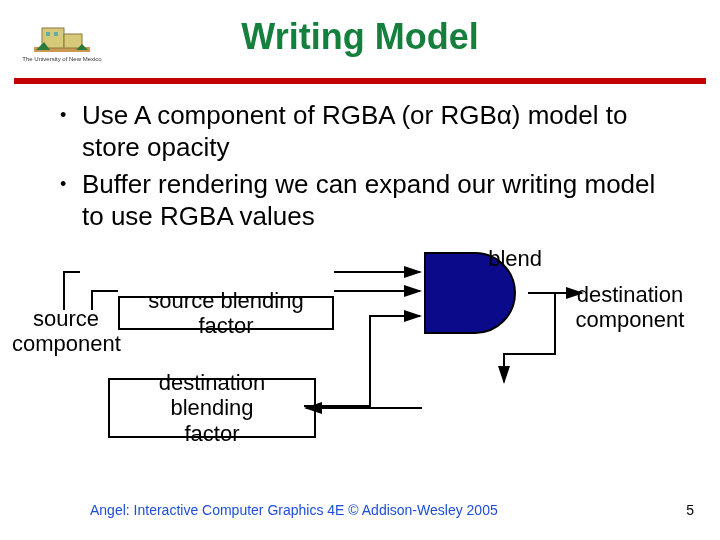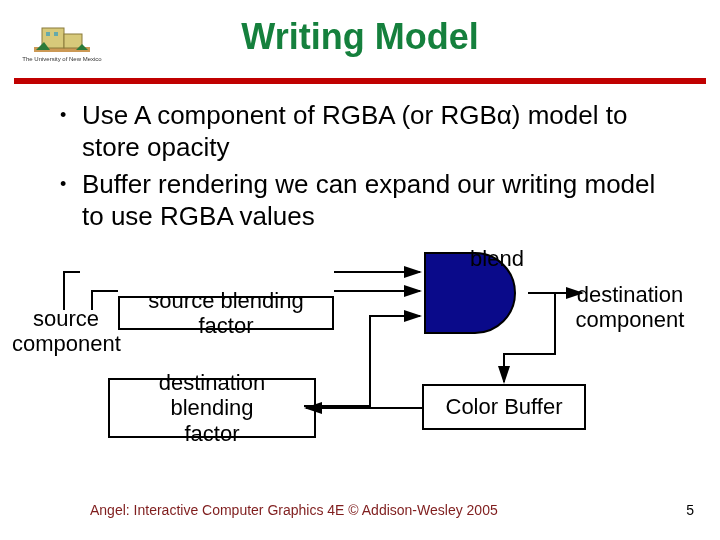--- a/index.html
+++ b/index.html
@@ -33,21 +33,21 @@
   .diagram { position: absolute; left: 0; top: 266px; width: 720px; height: 200px; }
 
   .label { position: absolute; font-size: 22px; color: #000; text-align: center; line-height: 1.15; }
   .box {
     position: absolute; border: 2px solid #000; background: #fff;
     font-size: 22px; color: #000; display: flex; align-items: center; justify-content: center;
     text-align: center; line-height: 1.15; padding: 2px 6px;
   }
 
   .footer {
-    position: absolute; left: 90px; bottom: 22px; font-size: 14px; color: #7f1d1d;
+    position: absolute; left: 90px; bottom: 22px; font-size: 14px; color: #1d4ed8;
   }
   .pagenum {
     position: absolute; right: 26px; bottom: 22px; font-size: 14px; color: #000;
   }
 </style>
 </head>
 <body>
 
 <div class="slide">
 
@@ -84,26 +84,25 @@
 component</div>
 
     <div class="box" style="left:118px; top:8px; width:216px; height:34px;margin-top:22px;">source blending factor</div>
 
     <div class="box" style="left:108px; top:112px; width:208px; height:60px; white-space:pre-line;">destination blending
 factor</div>
 
     <svg style="position:absolute; left:420px; top:-18px; width:110px; height:90px;" viewBox="0 0 110 90">
       <path d="M 5 5 L 55 5 A 40 40 0 0 1 55 85 L 5 85 Z" fill="#0a0a8a" stroke="#000" stroke-width="2"></path>
     </svg>
-    <div class="label" style="left:452px; top:-20px; width:90px;">blend</div>
+    <div class="label" style="left:452px; top:-20px; width:90px;text-align:right;">blend</div>
 
     <div class="label" style="left:565px; top:16px; width:130px; white-space:pre-line;">destination
 component</div>
 
-    <div class="box" style="left:422px; top:118px; width:164px; height:46px;">Color Buffer</div>
 
     <svg style="position:absolute; left:0; top:0; width:720px; height:200px; pointer-events:none;" viewBox="0 0 720 200">
       <defs>
         <marker id="ah" markerWidth="10" markerHeight="10" refX="8" refY="3" orient="auto">
           <path d="M0,0 L9,3 L0,6 Z" fill="#000"></path>
         </marker>
       </defs>
 
       <path d="M 64 44 L 64 6 L 80 6" fill="none" stroke="#000" stroke-width="2"></path>
       <path d="M 334 6 L 420 6" fill="none" stroke="#000" stroke-width="2" marker-end="url(#ah)"></path>

